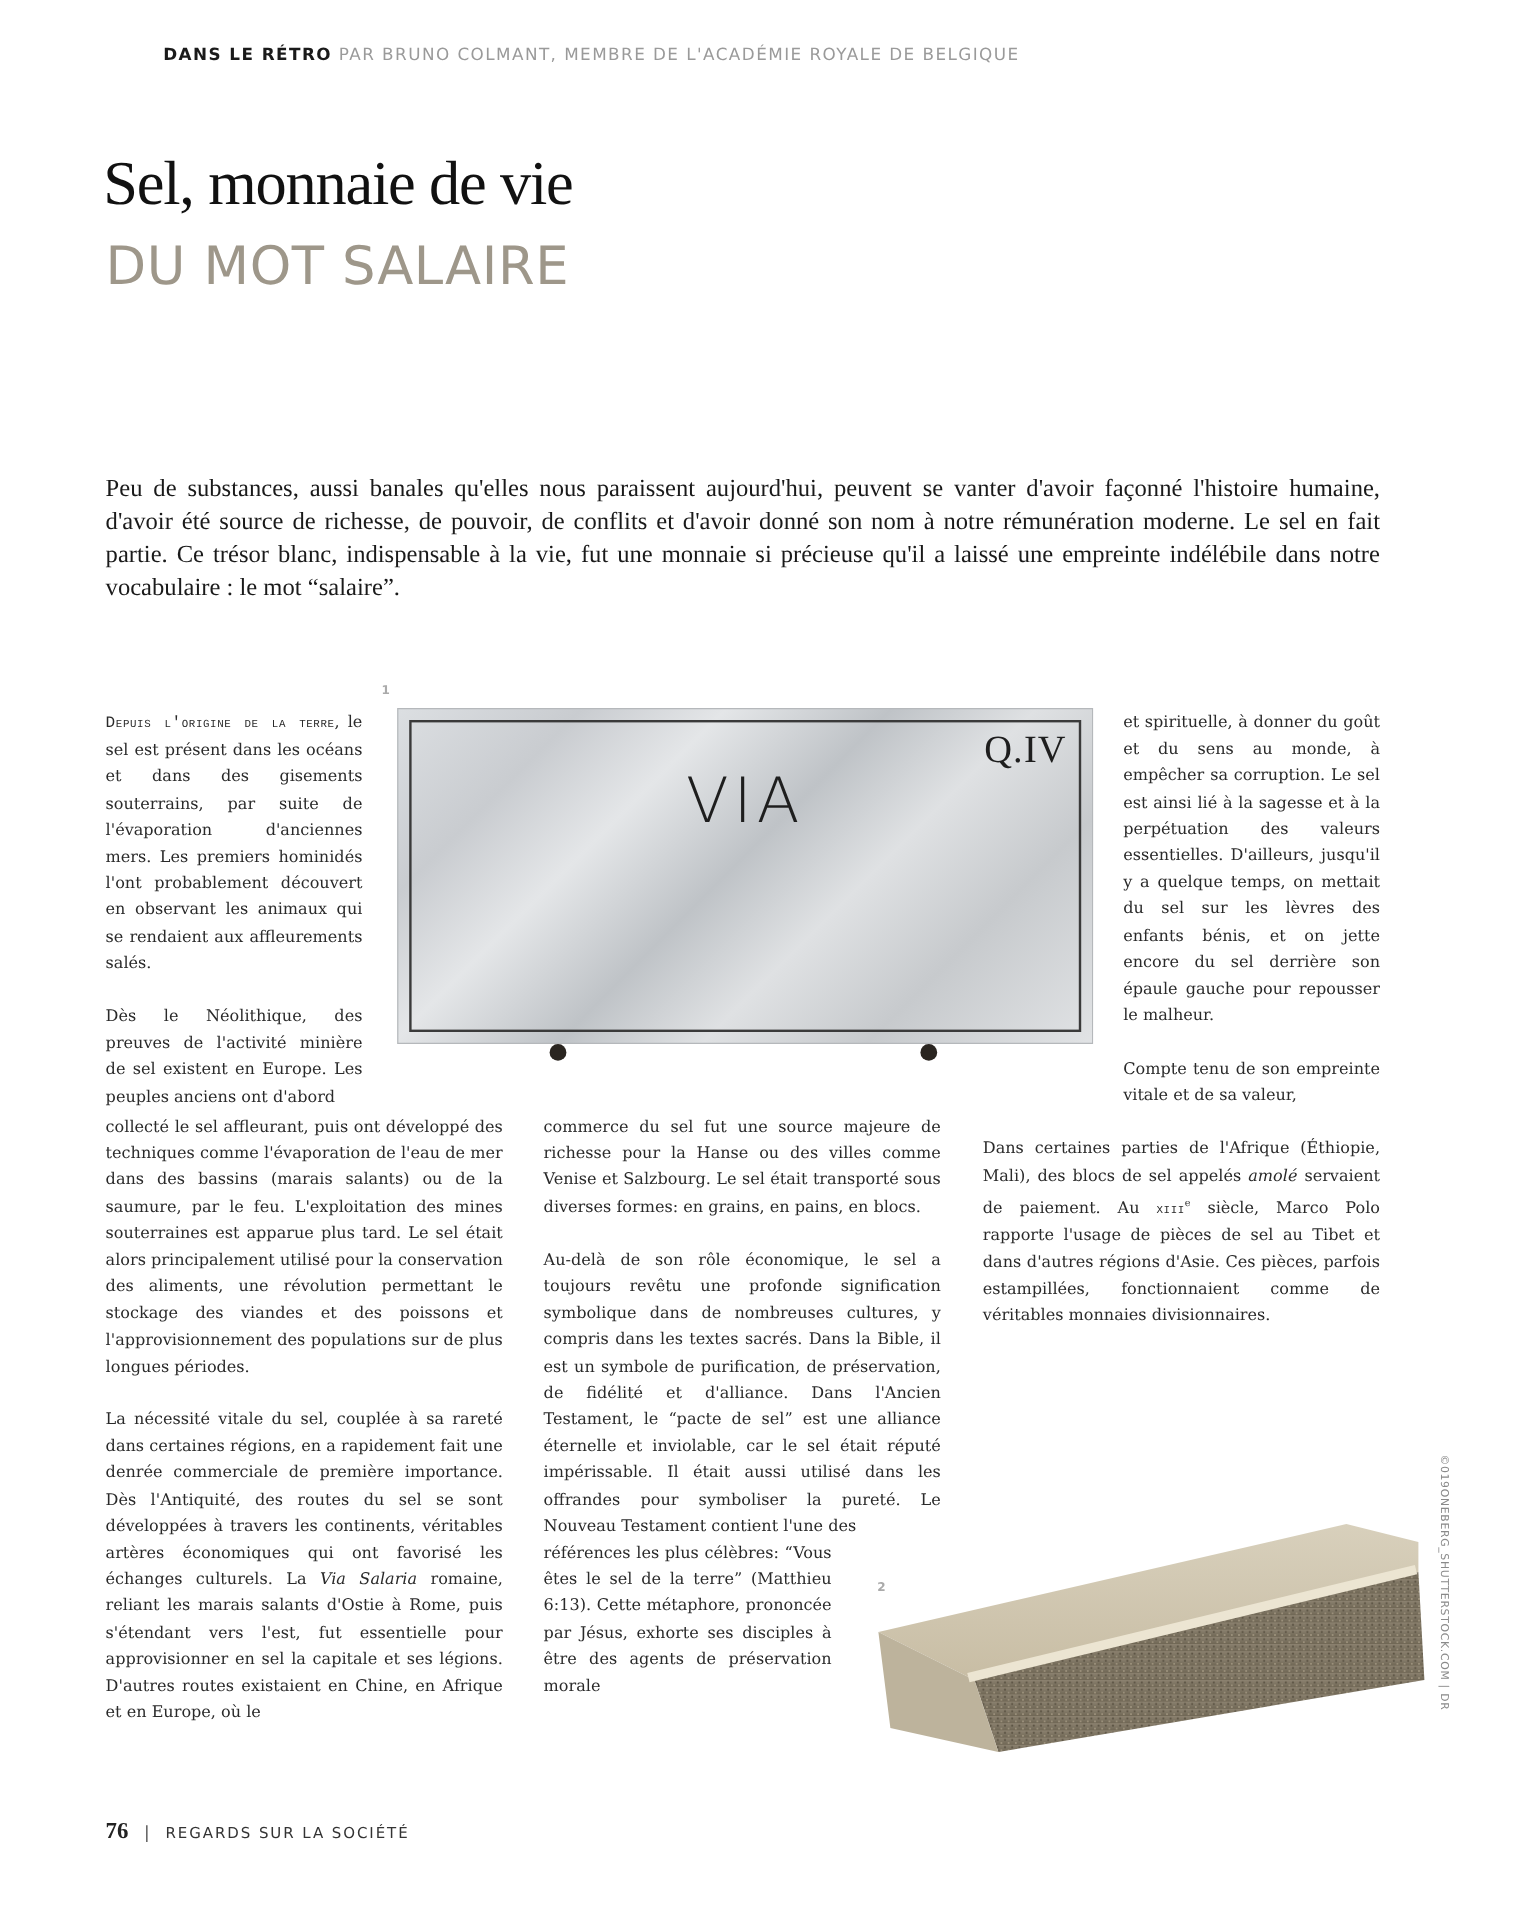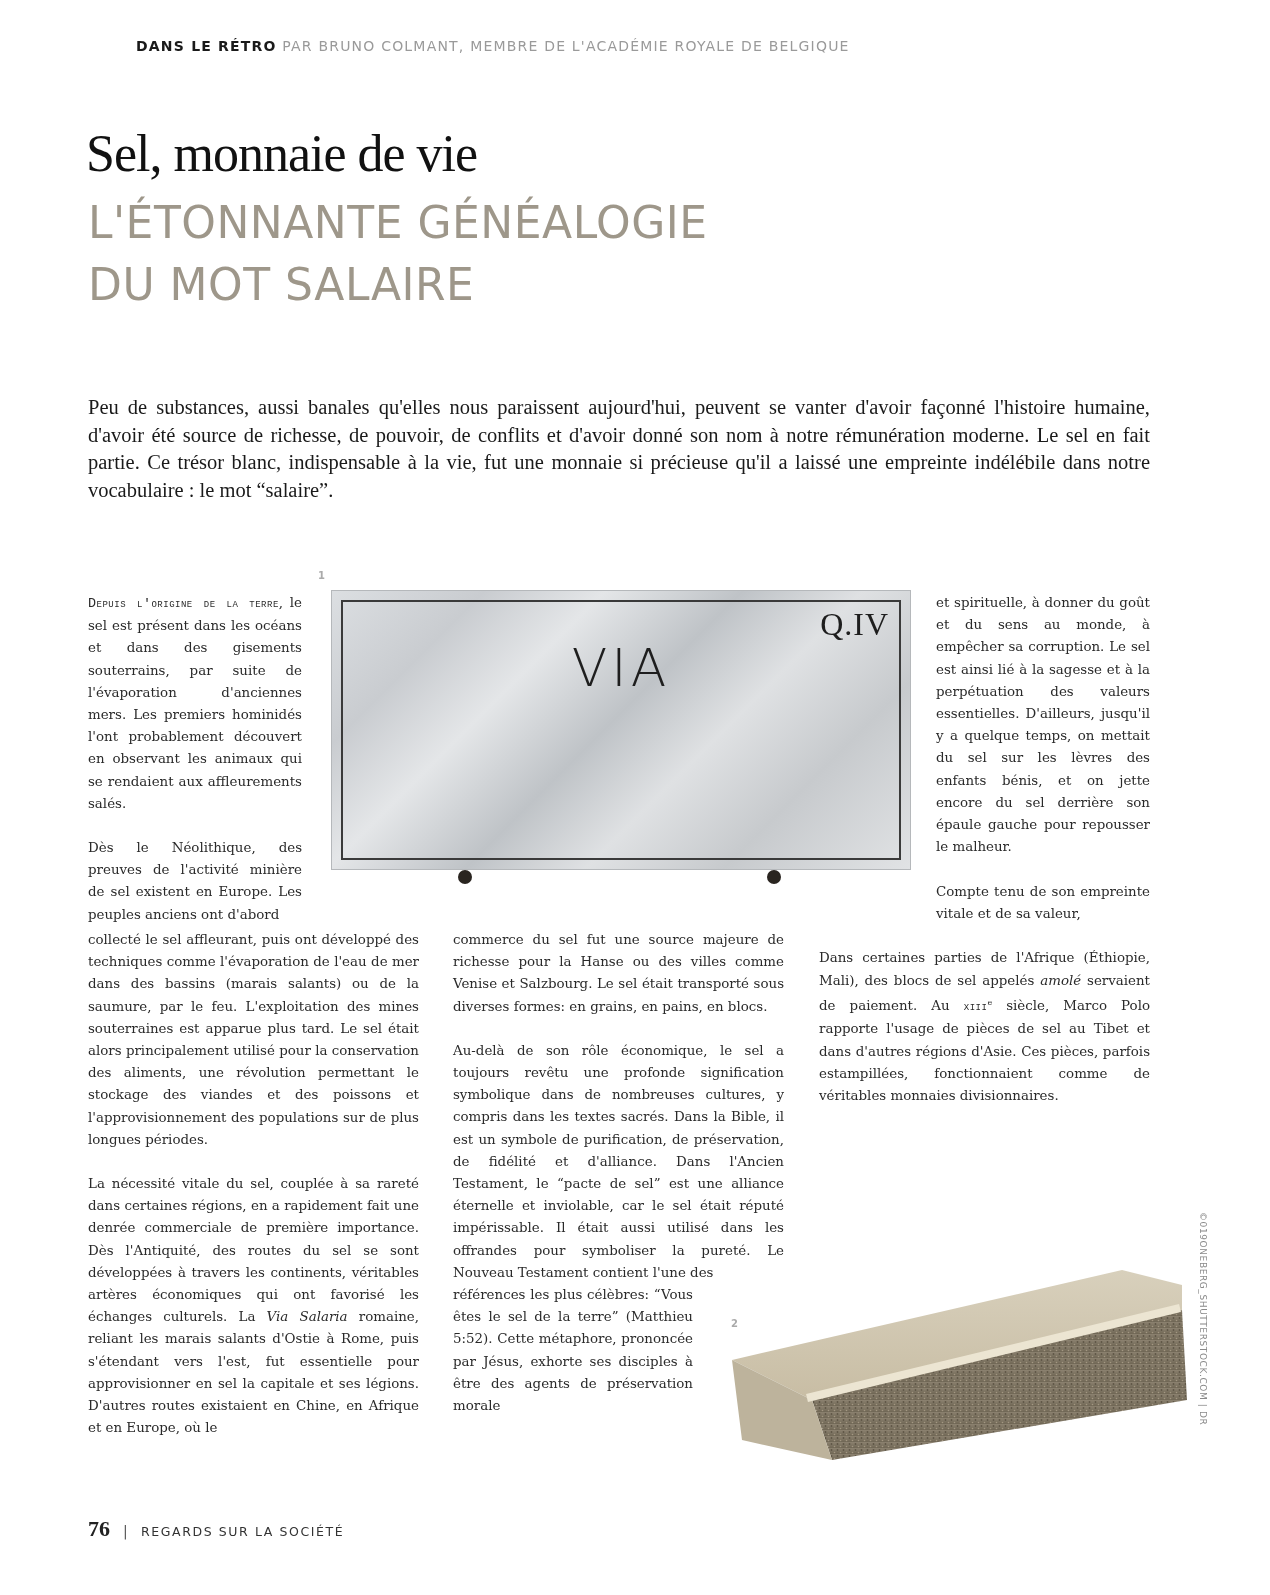--- a/index.html
+++ b/index.html
@@ -40,35 +40,34 @@
   .plaque-salaria { top: 160px; }
   .plaque-qiv { position: absolute; right: 22px; top: 16px; font-family: "Liberation Serif", serif; font-size: 32px; color: #1e1e1e; letter-spacing: 1px; }
   .bolt { position: absolute; bottom: -14px; width: 14px; height: 14px; border-radius: 50%; background: #2a2520; }
 
   .saltblock { left: 722px; top: 1250px; width: 470px; height: 210px; }
 
   .credit { left: 1196px; top: 1212px; width: 14px; height: 250px; }
   .credit span { display: block; transform: rotate(90deg); transform-origin: left top; position: absolute; left: 12px; top: 0; white-space: nowrap; font-family: "DejaVu Sans", sans-serif; font-size: 9px; color: #8a8a8a; letter-spacing: 0.6px; }
 
   .footer { left: 88px; top: 1516px; font-family: "DejaVu Sans", sans-serif; white-space: nowrap; }
-  .footer .pg { font-family: "Liberation Serif", serif; font-size: 22px; font-weight: bold; color: #222; }
+  .footer .pg { font-family: "Liberation Serif", serif; font-size: 19px; font-weight: bold; color: #222; }
   .footer .sep { font-size: 14px; color: #555; margin: 0 8px; }
   .footer .mag { font-size: 12.5px; letter-spacing: 1.6px; color: #333; }
 </style>
 </head>
 <body>
 
 <div class="abs kicker">
   <span class="strong">DANS LE RÉTRO</span>
   <span class="byline">PAR BRUNO COLMANT, MEMBRE DE L'ACADÉMIE ROYALE DE BELGIQUE</span>
 </div>
 
 <div class="abs title">Sel, monnaie de vie</div>
 <div class="abs subtitle">
-  <div>L'ÉTONNANTE GÉNÉALOGIE</div>
   <div>DU MOT SALAIRE</div>
 </div>
 
 <div class="abs lead">Peu de substances, aussi banales qu'elles nous paraissent aujourd'hui, peuvent se vanter d'avoir façonné l'histoire humaine, d'avoir été source de richesse, de pouvoir, de conflits et d'avoir donné son nom à notre rémunération moderne. Le sel en fait partie. Ce trésor blanc, indispensable à la vie, fut une monnaie si précieuse qu'il a laissé une empreinte indélébile dans notre vocabulaire : le mot “salaire”.</div>
 
 <div class="abs fig-num" style="left:318px; top:570px;">1</div>
 <div class="abs plaque">
   <div class="plaque-inner"></div>
   <div class="plaque-qiv">Q.IV</div>
   <div class="plaque-text plaque-via">VIA</div>
@@ -82,21 +81,21 @@
 </div>
 
 <div class="abs col col1b">
   <p>collecté le sel affleurant, puis ont développé des techniques comme l'évaporation de l'eau de mer dans des bassins (marais salants) ou de la saumure, par le feu. L'exploitation des mines souterraines est apparue plus tard. Le sel était alors principalement utilisé pour la conservation des aliments, une révolution permettant le stockage des viandes et des poissons et l'approvisionnement des populations sur de plus longues périodes.</p>
   <p><span>La nécessité vitale du sel, couplée à sa rareté dans certaines régions, en a rapidement fait une denrée commerciale de première importance. Dès l'Antiquité, des routes du sel se sont développées à travers les continents, véritables artères économiques qui ont favorisé les échanges culturels. La </span><span class="it">Via Salaria</span><span> romaine, reliant les marais salants d'Ostie à Rome, puis s'étendant vers l'est, fut essentielle pour approvisionner en sel la capitale et ses légions. D'autres routes existaient en Chine, en Afrique et en Europe, où le</span></p>
 </div>
 
 <div class="abs col col2">
   <p>commerce du sel fut une source majeure de richesse pour la Hanse ou des villes comme Venise et Salzbourg. Le sel était transporté sous diverses formes: en grains, en pains, en blocs.</p>
   <p style="margin:0; text-align-last:left;">Au-delà de son rôle économique, le sel a toujours revêtu une profonde signification symbolique dans de nombreuses cultures, y compris dans les textes sacrés. Dans la Bible, il est un symbole de purification, de préservation, de fidélité et d'alliance. Dans l'Ancien Testament, le “pacte de sel” est une alliance éternelle et inviolable, car le sel était réputé impérissable. Il était aussi utilisé dans les offrandes pour symboliser la pureté. Le Nouveau Testament contient l'une des</p>
-  <p class="col2narrow" style="margin:0;">références les plus célèbres: “Vous êtes le sel de la terre” (Matthieu 5:52). Cette métaphore, prononcée par Jésus, exhorte ses disciples à être des agents de préservation morale</p>
+  <p class="col2narrow" style="margin:0;">références les plus célèbres: “Vous êtes le sel de la terre” (Matthieu 6:13). Cette métaphore, prononcée par Jésus, exhorte ses disciples à être des agents de préservation morale</p>
 </div>
 
 <div class="abs col col3a">
   <p>et spirituelle, à donner du goût et du sens au monde, à empêcher sa corruption. Le sel est ainsi lié à la sagesse et à la perpétuation des valeurs essentielles. D'ailleurs, jusqu'il y a quelque temps, on mettait du sel sur les lèvres des enfants bénis, et on jette encore du sel derrière son épaule gauche pour repousser le malheur.</p>
 </div>
 
 <div class="abs col col3b">
   <p style="margin-bottom:22px;"><span class="indent-block" style="display:block;">Compte tenu de son empreinte vitale et de sa valeur,</span></p>
   <p><span>Dans certaines parties de l'Afrique (Éthiopie, Mali), des blocs de sel appelés </span><span class="it">amolé</span><span> servaient de paiement. Au </span><span class="sc">xiii</span><sup style="font-size:8px;">e</sup><span> siècle, Marco Polo rapporte l'usage de pièces de sel au Tibet et dans d'autres régions d'Asie. Ces pièces, parfois estampillées, fonctionnaient comme de véritables monnaies divisionnaires.</span></p>
 </div>

